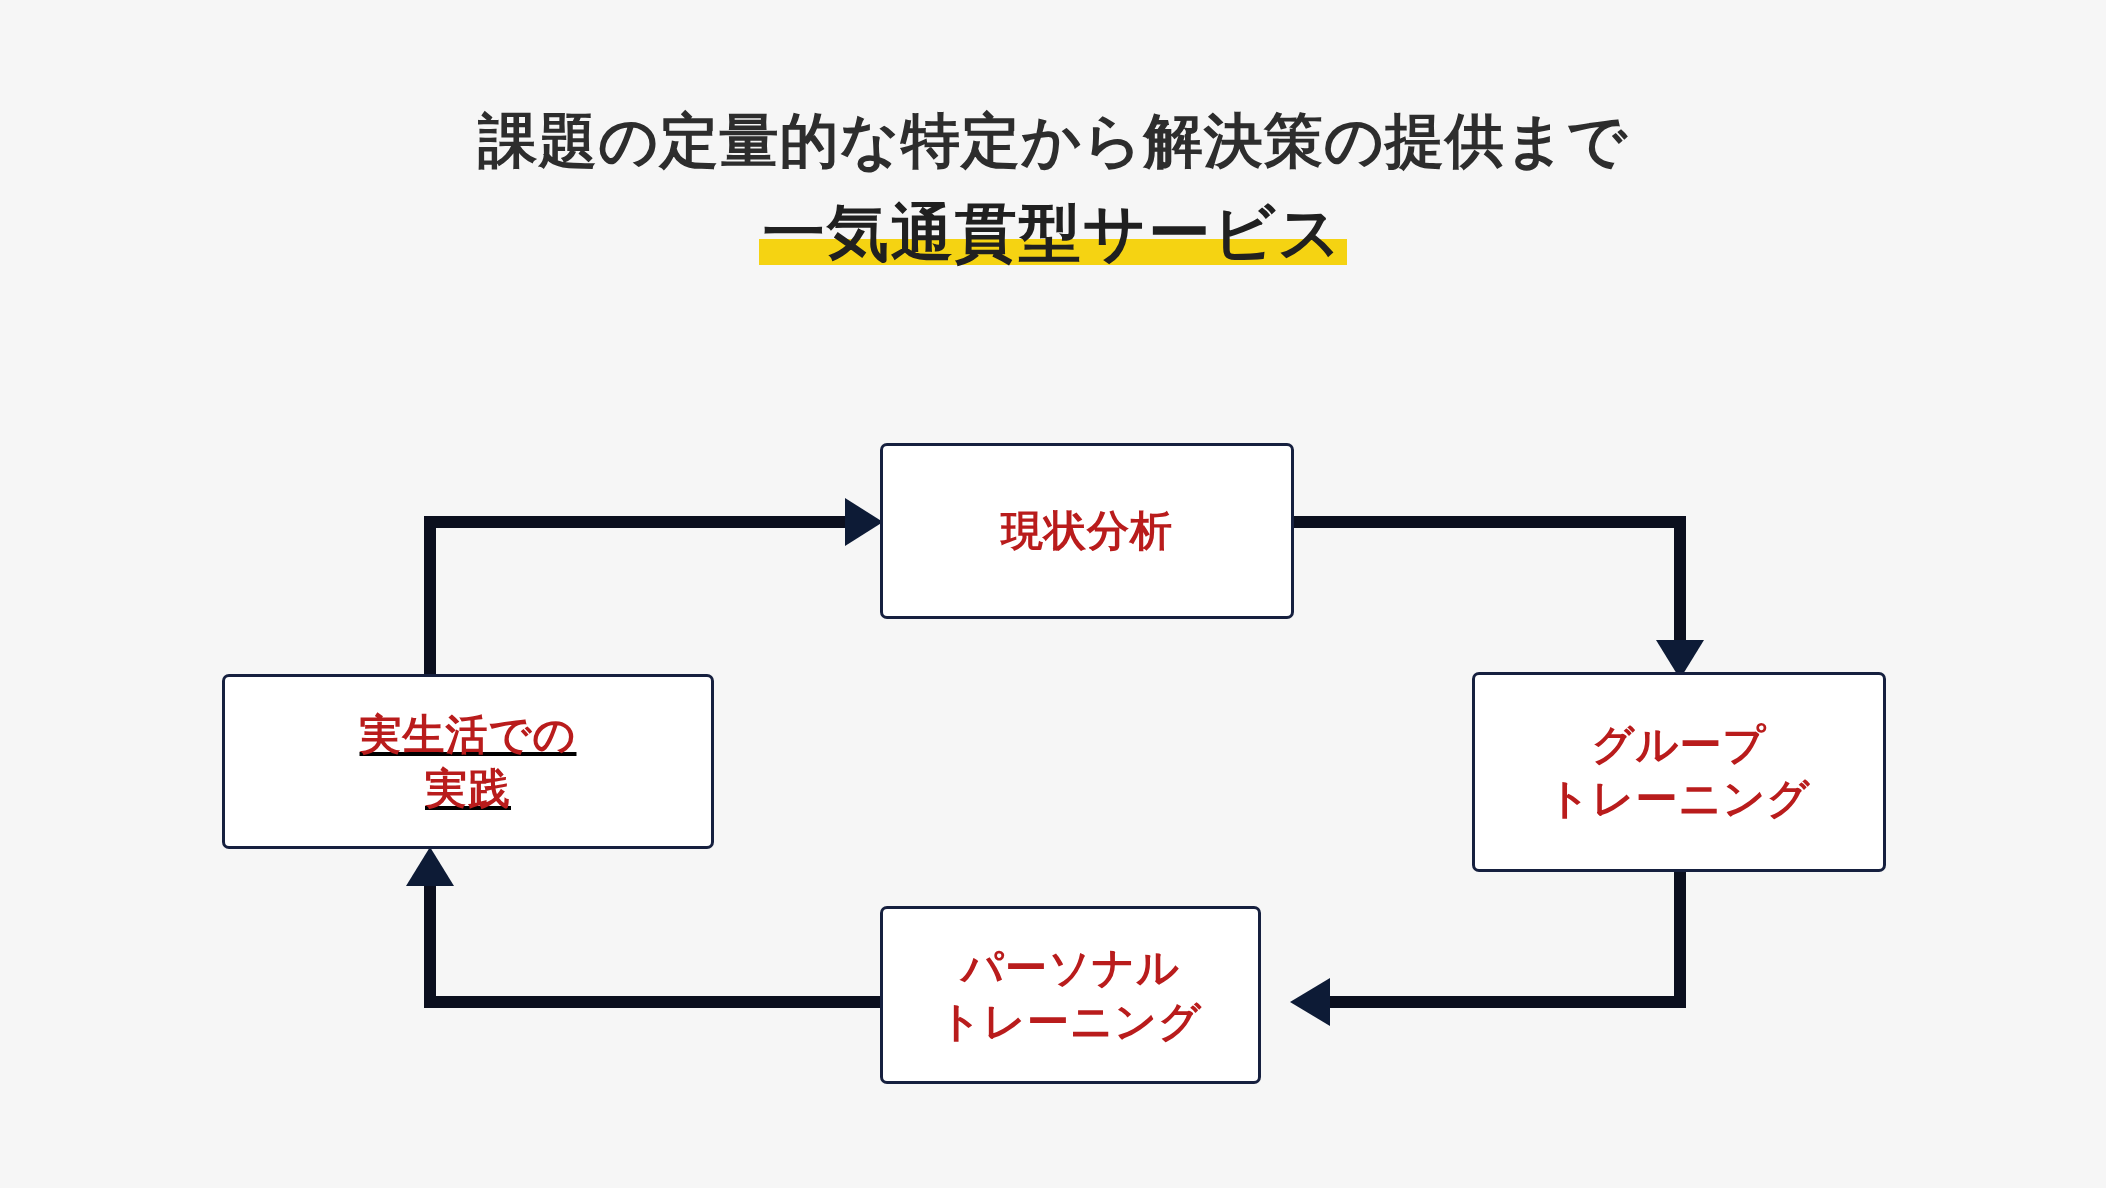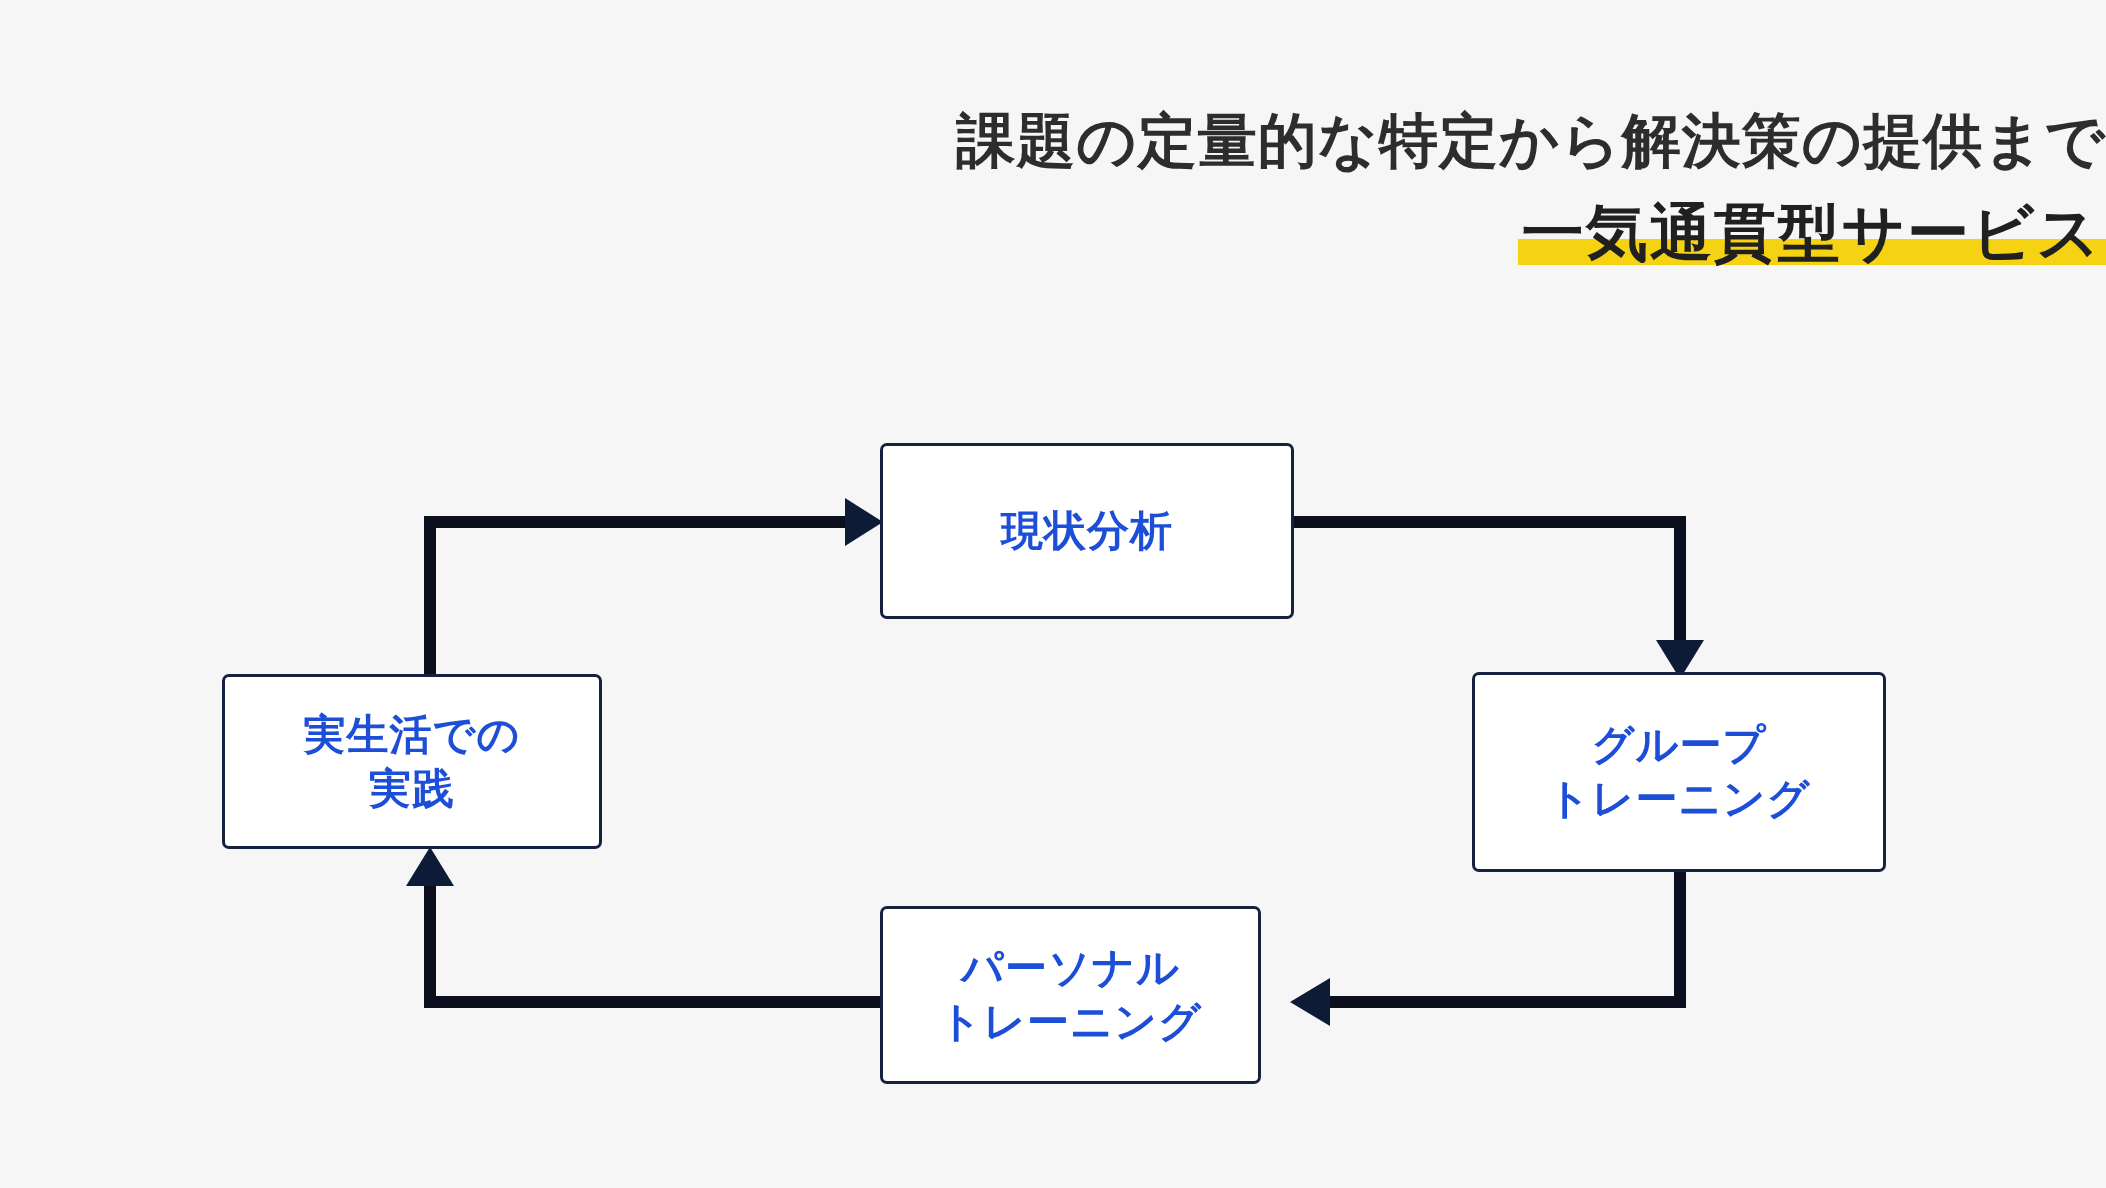--- a/index.html
+++ b/index.html
@@ -19,21 +19,21 @@
     height: 1188px;
     background: #f6f6f6;
   }
 
   
   .title-block {
     position: absolute;
     left: 0;
     top: 108px;
     width: 2106px;
-    text-align: right;
+    text-align: center;
   }
   .title-line1 {
     display: block;
     font-size: 59px;
     font-weight: bold;
     color: #2d2d2d;
     letter-spacing: 1px;
     line-height: 1.14;
     white-space: nowrap;
   }
@@ -81,30 +81,30 @@
     border-radius: 7px;
     box-sizing: border-box;
     display: flex;
     align-items: center;
     justify-content: center;
     z-index: 3;
   }
   .node-label {
     font-size: 42px;
     font-weight: bold;
-    color: #1d4ed8;
+    color: #b91c1c;
     text-align: center;
     line-height: 1.28;
     letter-spacing: 1px;
     white-space: pre-line;
   }
   #node-top    { left: 880px;  top: 443px;  width: 414px; height: 176px; }
   #node-right  { left: 1472px; top: 672px;  width: 414px; height: 200px; }
   #node-bottom { left: 880px;  top: 906px;  width: 381px; height: 178px; }
-  #node-left   { left: 222px;  top: 674px;  width: 380px; height: 175px; }
+  #node-left   { left: 222px;  top: 674px;  width: 492px; height: 175px; text-decoration: underline; }
 
   #edges {
     position: absolute;
     left: 0;
     top: 0;
     width: 2106px;
     height: 1188px;
     z-index: 2;
     pointer-events: none;
   }

